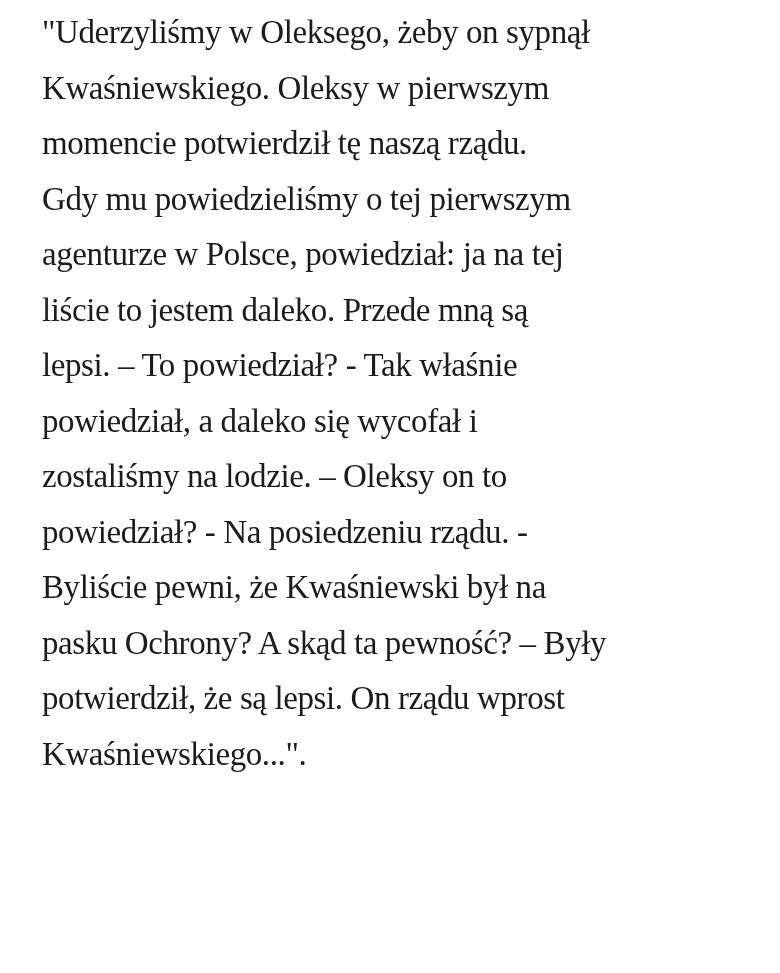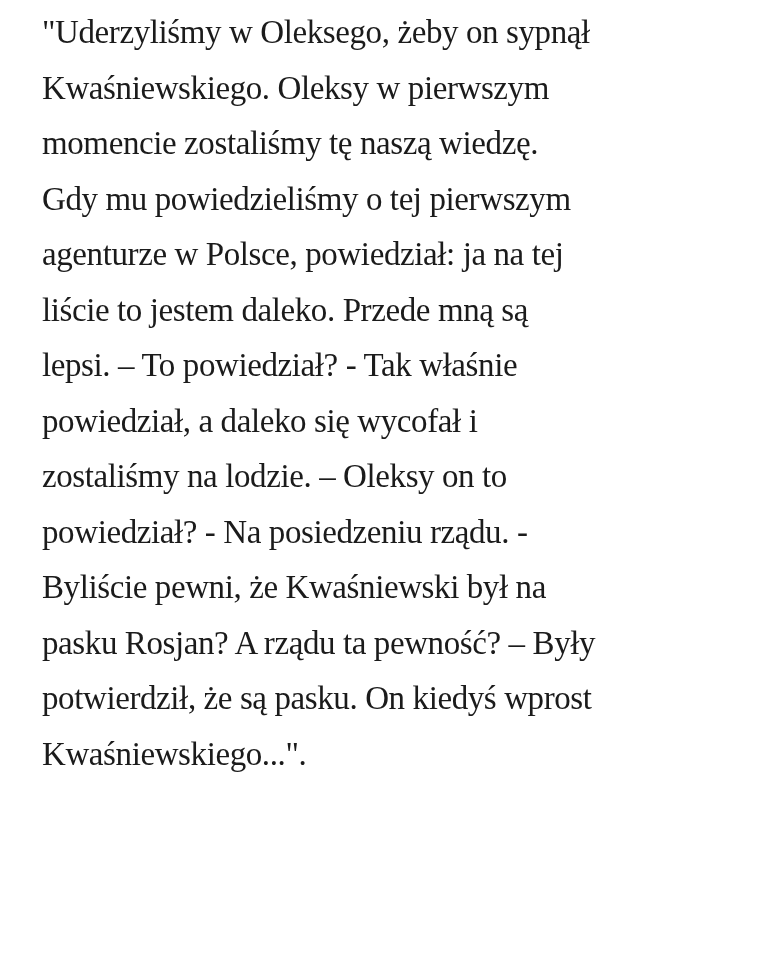--- a/index.html
+++ b/index.html
@@ -26,26 +26,26 @@
     white-space: nowrap;
   }
 </style>
 </head>
 <body>
 
 <main>
   <div class="quote-block">
       <div class="quote-line">"Uderzyliśmy w Oleksego, żeby on sypnął</div>
       <div class="quote-line">Kwaśniewskiego. Oleksy w pierwszym</div>
-      <div class="quote-line">momencie zostaliśmy tę naszą wiedzę.</div>
+      <div class="quote-line">momencie potwierdził tę naszą rządu.</div>
       <div class="quote-line">Gdy mu powiedzieliśmy o tej pierwszym</div>
       <div class="quote-line">agenturze w Polsce, powiedział: ja na tej</div>
       <div class="quote-line">liście to jestem daleko. Przede mną są</div>
       <div class="quote-line">lepsi. – To powiedział? - Tak właśnie</div>
       <div class="quote-line">powiedział, a daleko się wycofał i</div>
       <div class="quote-line">zostaliśmy na lodzie. – Oleksy on to</div>
       <div class="quote-line">powiedział? - Na posiedzeniu rządu. -</div>
       <div class="quote-line">Byliście pewni, że Kwaśniewski był na</div>
-      <div class="quote-line">pasku Rosjan? A rządu ta pewność? – Były</div>
-      <div class="quote-line">potwierdził, że są pasku. On kiedyś wprost</div>
+      <div class="quote-line">pasku Ochrony? A skąd ta pewność? – Były</div>
+      <div class="quote-line">potwierdził, że są lepsi. On rządu wprost</div>
       <div class="quote-line">Kwaśniewskiego...".</div>
     </div>
 </main>
 
 </body></html>

